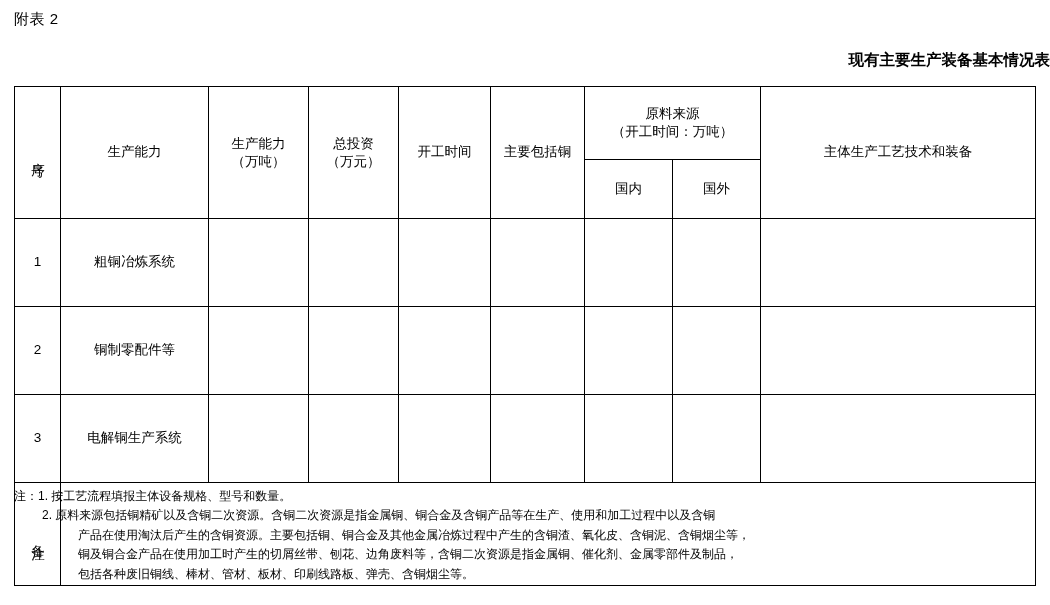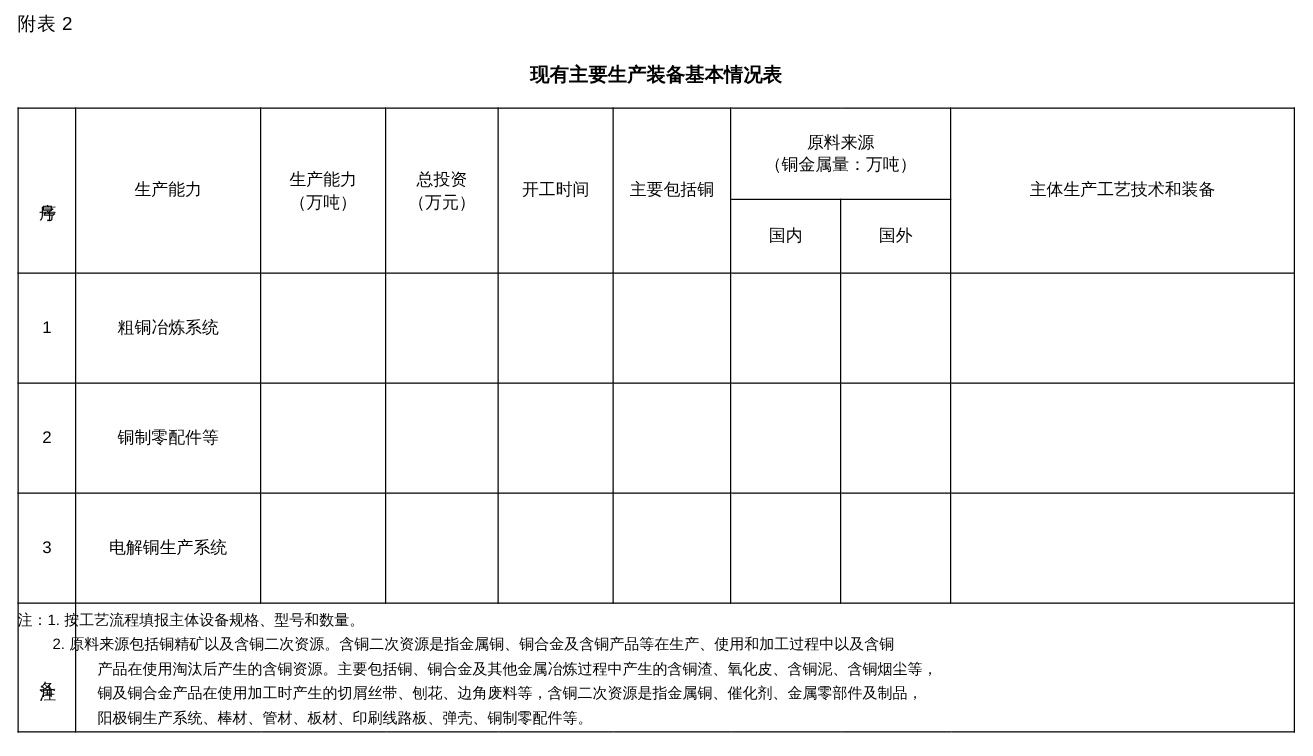--- a/index.html
+++ b/index.html
@@ -27,21 +27,21 @@
     top: 10px;
     font-size: 15px;
     font-family: "Liberation Sans", sans-serif;
     letter-spacing: 0.5px;
   }
   .doc-title {
     position: absolute;
     left: 0;
     right: 0;
     top: 50px;
-    text-align: center;
+    text-align: right;
     font-size: 15.5px;
     font-weight: bold;
     font-family: "Liberation Sans", sans-serif;
   }
   table.main {
     position: absolute;
     left: 14px;
     top: 86px;
     width: 1022px;
     border-collapse: collapse;
@@ -168,21 +168,21 @@
           <span class="two-line">（万吨）</span>
         </td>
         <td rowspan="2">
           <span class="two-line">总投资</span>
           <span class="two-line">（万元）</span>
         </td>
         <td rowspan="2">开工时间</td>
         <td rowspan="2">主要包括铜</td>
         <td colspan="2">
           <span class="two-line">原料来源</span>
-          <span class="two-line">（铜金属量：万吨）</span>
+          <span class="two-line">（开工时间：万吨）</span>
         </td>
         <td rowspan="2">主体生产工艺技术和装备</td>
       </tr>
       <tr class="row-sub">
         <td>国内</td>
         <td>国外</td>
       </tr>
 
       <tr class="row-data">
         <td>1</td>
@@ -226,17 +226,17 @@
       </tr>
     </tbody>
   </table>
 
   <div class="notes">
     <div class="note-line note-1"><span>注：</span><span>1. 按工艺流程填报主体设备规格、型号和数量。</span></div>
     <div class="note-line note-2">
       <span class="first">2. 原料来源包括铜精矿以及含铜二次资源。含铜二次资源是指金属铜、铜合金及含铜产品等在生产、使用和加工过程中以及含铜</span>
       <span class="cont">产品在使用淘汰后产生的含铜资源。主要包括铜、铜合金及其他金属冶炼过程中产生的含铜渣、氧化皮、含铜泥、含铜烟尘等，</span>
       <span class="cont">铜及铜合金产品在使用加工时产生的切屑丝带、刨花、边角废料等，含铜二次资源是指金属铜、催化剂、金属零部件及制品，</span>
-      <span class="cont">阳极铜生产系统、棒材、管材、板材、印刷线路板、弹壳、铜制零配件等。</span>
+      <span class="cont">包括各种废旧铜线、棒材、管材、板材、印刷线路板、弹壳、含铜烟尘等。</span>
     </div>
   </div>
 
 </div>
 
 </body></html>

